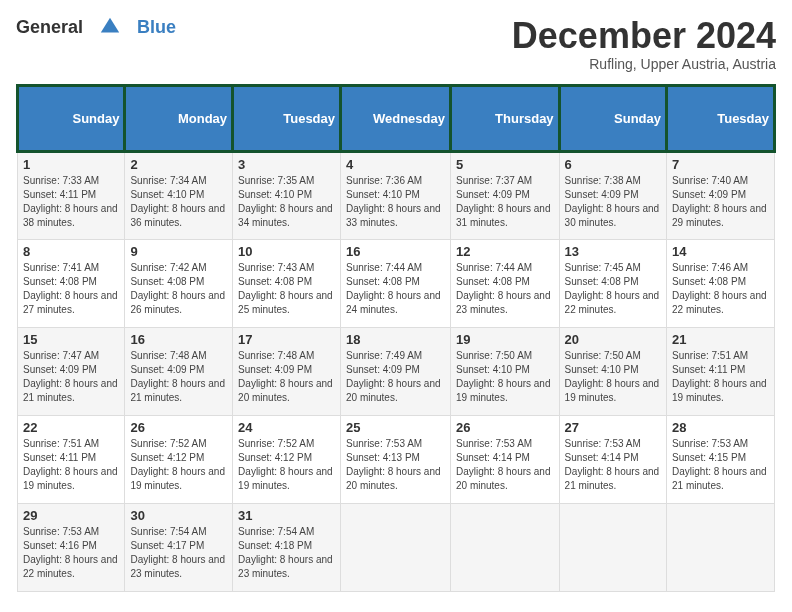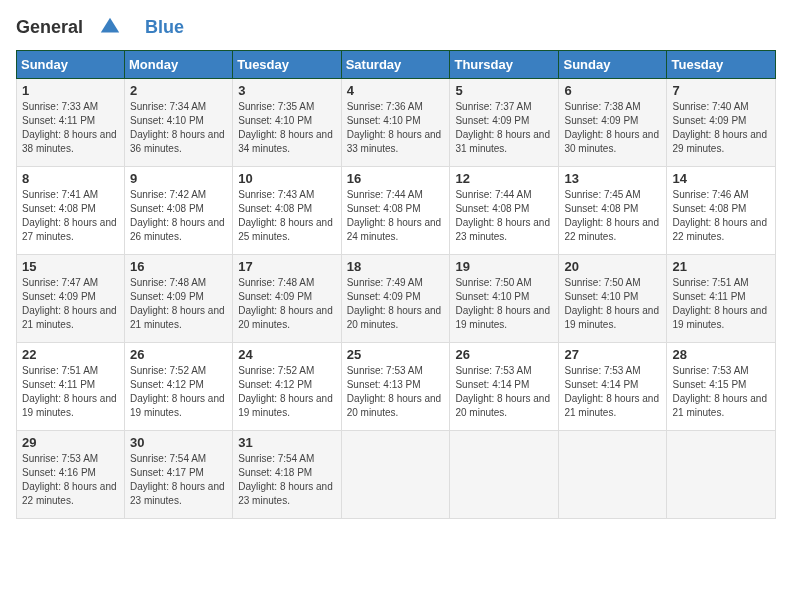--- a/index.html
+++ b/index.html
@@ -39,25 +39,25 @@
       color: #555;
     }
     .calendar-table {
       width: 100%;
       border-collapse: collapse;
       font-size: 11px;
     }
     .calendar-table thead tr th {
       background-color: #3a7fc1;
       color: #fff;
-      padding: 6px 4px;
+      padding: 24px 4px;
       font-size: 13px;
       font-weight: bold;
-      text-align: left;
-      border: 1px solid #14532d;
+      text-align: right;
+      border: 3px solid #14532d;
     }
     .calendar-table tbody tr td {
       vertical-align: top;
       padding: 4px 5px;
       border: 1px solid #ddd;
       height: 88px;
       width: 113px;
     }
     .calendar-table tbody tr:nth-child(odd) td {
       background-color: #f5f5f5;
@@ -83,31 +83,35 @@
   </style>
 </head>
 <body>
 
 <div class="header-area">
   <div class="logo">
     <span style="font-size:18px;font-weight:bold;color:#333;">General</span>
     <svg class="logo-icon" viewBox="0 0 24 24" xmlns="http://www.w3.org/2000/svg">
       <polygon points="12,2 22,18 2,18" fill="#3a7fc1"></polygon>
     </svg>
-    <span style="font-size:18px;font-weight:bold;color:#3a7fc1;margin-left:8px;">Blue</span>
+    <span style="font-size:18px;font-weight:bold;color:#3a7fc1;">Blue</span>
+  </div>
+  <div class="title-area">
+    <div class="month-title">December 2024</div>
+    <div class="location-subtitle">Rufling, Upper Austria, Austria</div>
   </div>
 </div>
 
 <table class="calendar-table">
   <thead>
     <tr>
     <th>Sunday</th>
         <th>Monday</th>
         <th>Tuesday</th>
-        <th>Saturday</th>
+        <th>Wednesday</th>
         <th>Thursday</th>
         <th>Sunday</th>
         <th>Tuesday</th>
       </tr>
   </thead>
   <tbody id="calendar-body">
   <tr>
         <td>
           <span class="day-number">1</span>
           <div class="day-info">Sunrise: 7:33 AM<br>Sunset: 4:11 PM<br>Daylight: 8 hours and 38 minutes.</div>

